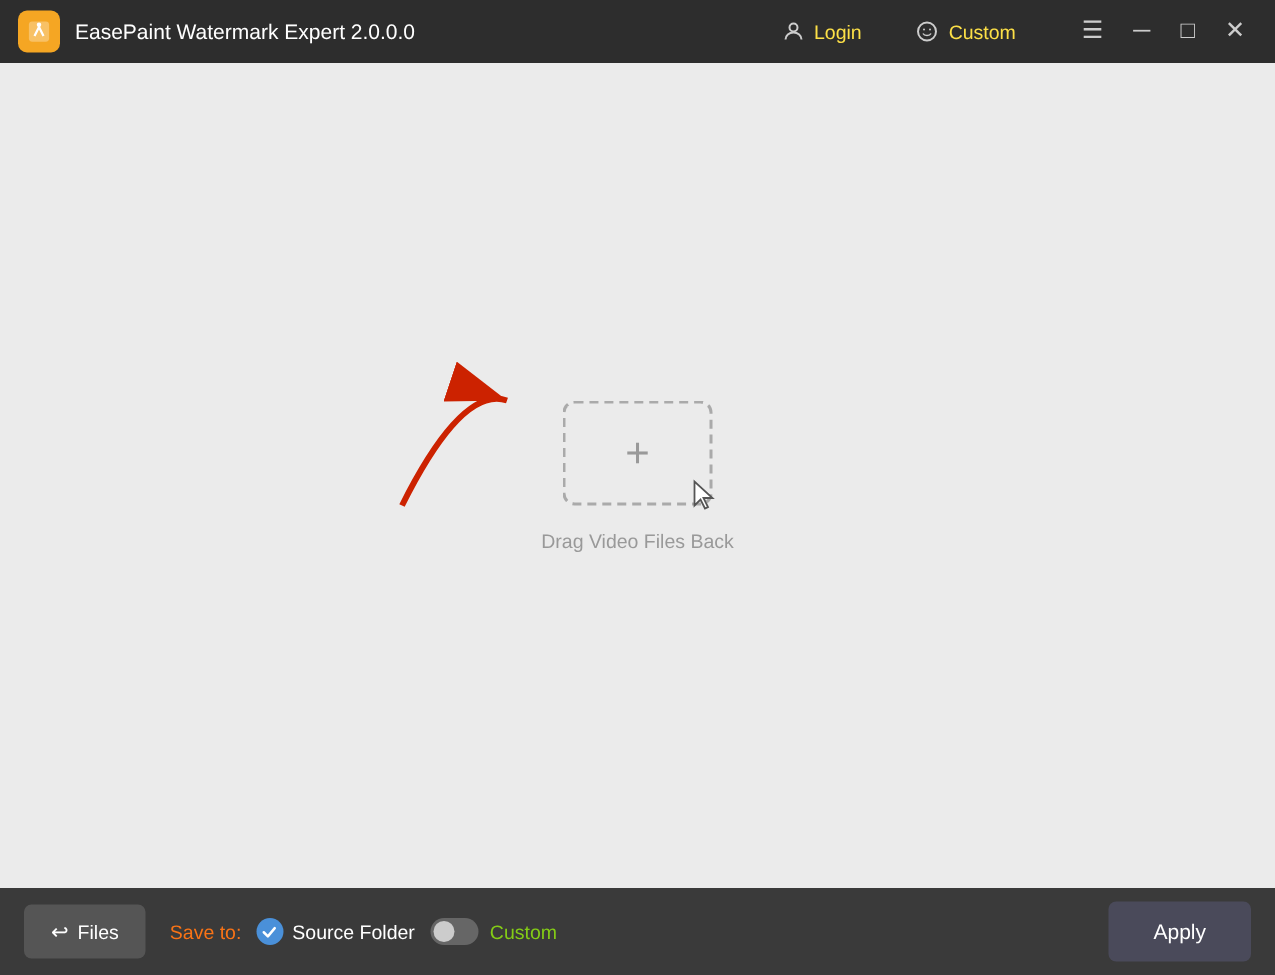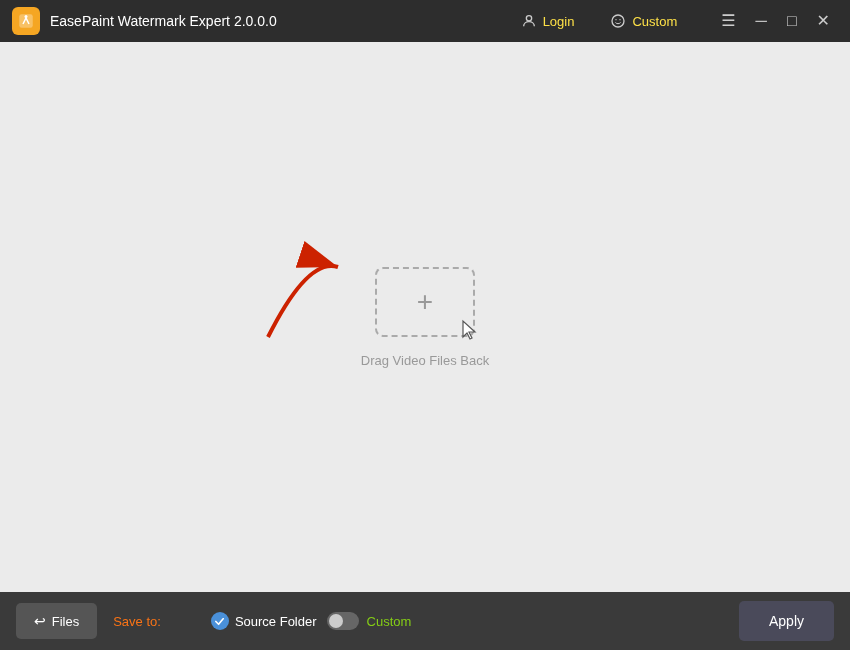--- a/index.html
+++ b/index.html
@@ -172,21 +172,20 @@
     .save-to-label {
       color: #f97316;
       font-size: 13px;
     }
 
     .source-folder-option {
       display: flex;
       align-items: center;
       gap: 6px;
       cursor: pointer;
-      margin-left: 40px;
     }
 
     .check-icon {
       width: 18px;
       height: 18px;
       background: #4a90d9;
       border-radius: 50%;
       display: flex;
       align-items: center;
       justify-content: center;

